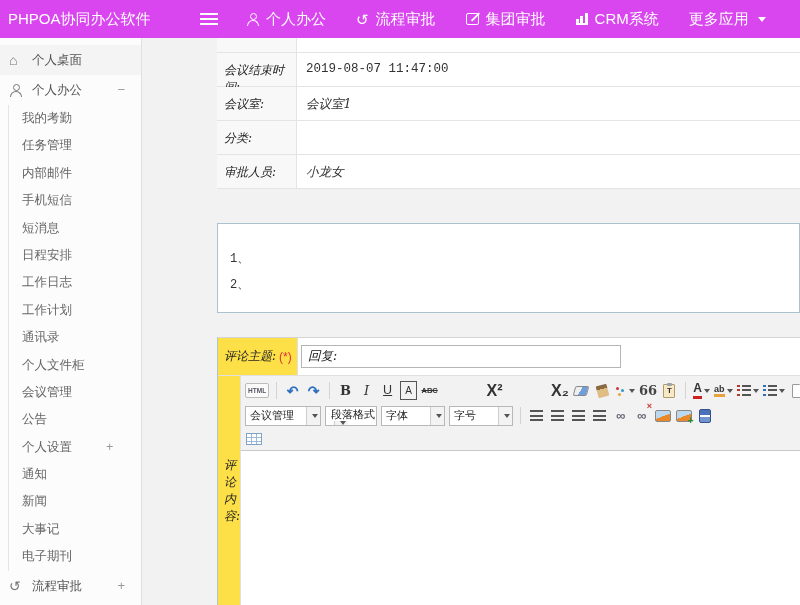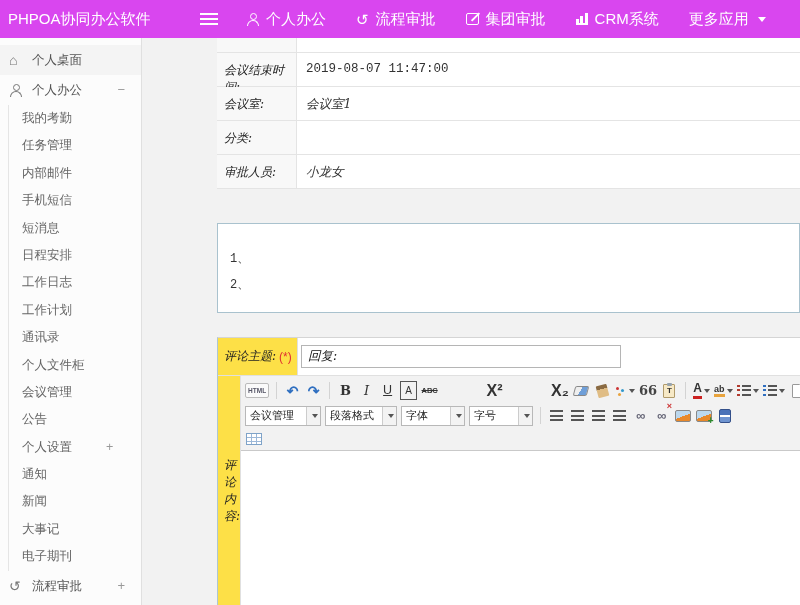--- a/index.html
+++ b/index.html
@@ -143,21 +143,21 @@
     border:1px solid #3a5f96; border-radius:2px; }
   .screenico::before { content:""; position:absolute; left:2px; top:2px;
     right:2px; height:6px; background:#9fc1e8; }
   .ed-select { height:20px; border:1px solid #b8b8b8; background:#fff;
     display:inline-flex; align-items:center; font-size:11px; padding-left:4px;
     color:#222; cursor:pointer; }
   .ed-select .selcap { flex:1; white-space:nowrap; overflow:hidden; }
   .ed-select .selbtn { margin-left:4px; width:14px; align-self:stretch;
     border-left:1px solid #ccc; background:#f3f3f3; display:flex;
     align-items:center; justify-content:center; }
-  .w74{width:76px;} .w72{width:72px;} .w64{width:64px;}
+  .w74{width:76px;} .w72{width:52px;flex-direction:column;} .w64{width:64px;}
   .linkico { font-size:13px; color:#667; font-weight:bold; font-style:normal; }
   .unlink { position:relative; }
   .unlink::after { content:"×"; position:absolute; right:-2px; top:-4px;
     color:#c33; font-size:9px; font-weight:bold; }
   .imgico { width:16px; height:12px; border:1px solid #888; border-radius:2px;
     background:linear-gradient(160deg,#bcd8ee 0 52%,#e8882a 52%); position:relative; }
   .imgico.plus::after { content:"+"; position:absolute; right:-3px; bottom:-5px;
     color:#2d8a2d; font-size:10px; font-weight:bold; }
   .mediaico { width:12px; height:14px; border:1px solid #33508a; border-radius:2px;
     background:linear-gradient(#4a72b8 0 5px,#fff 5px 7px,#6f94d0 7px); }

